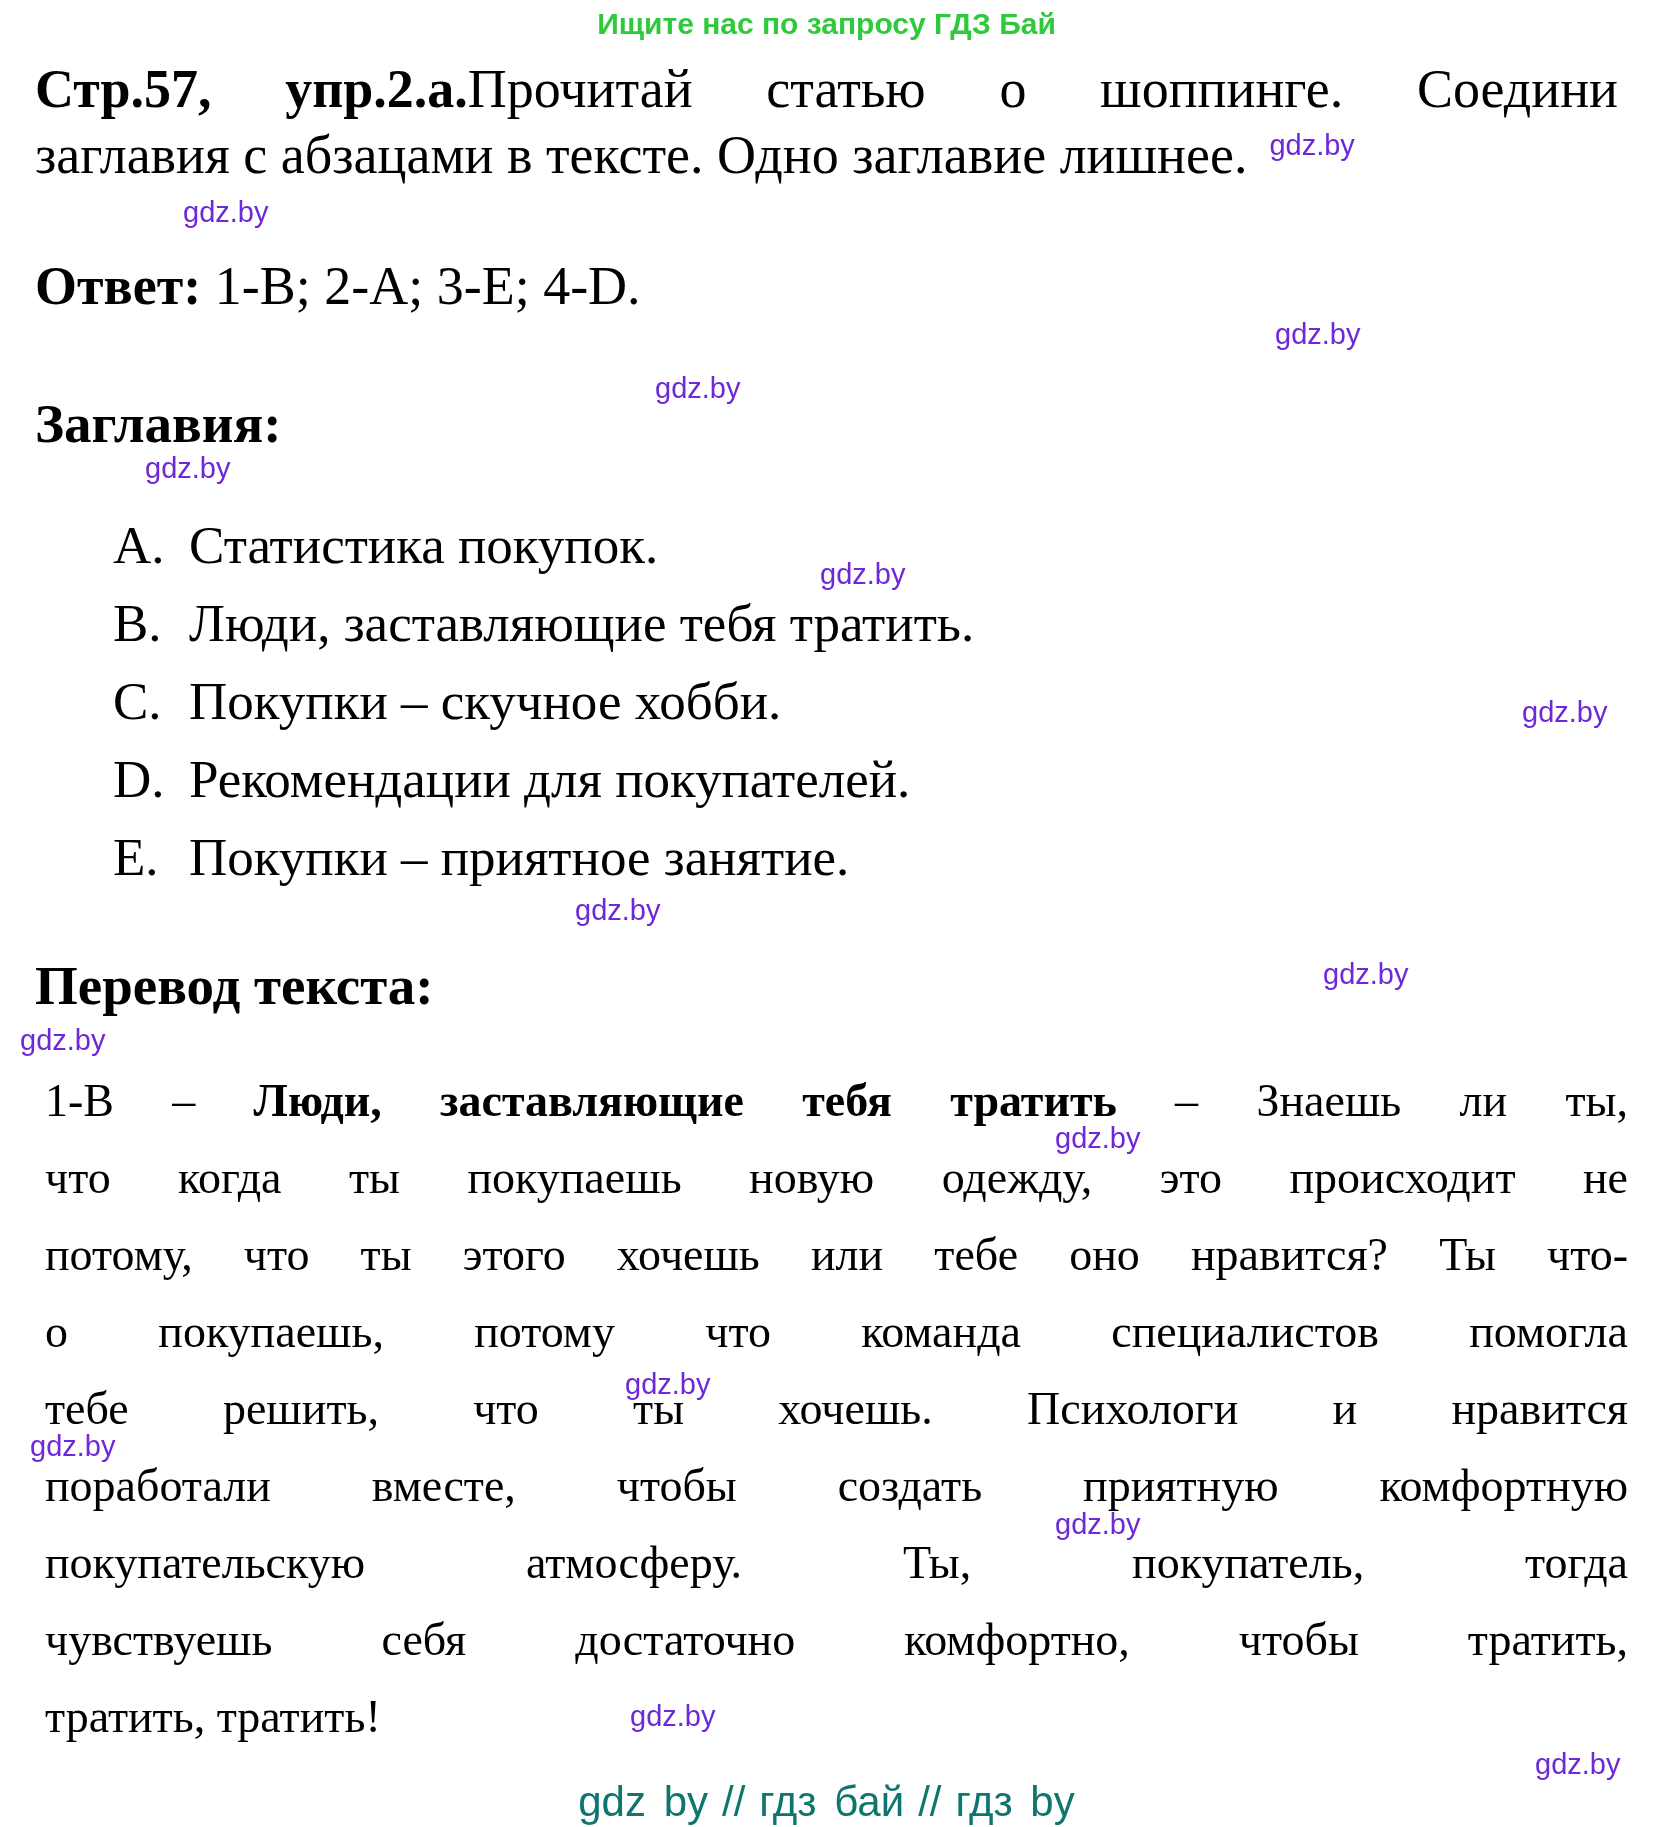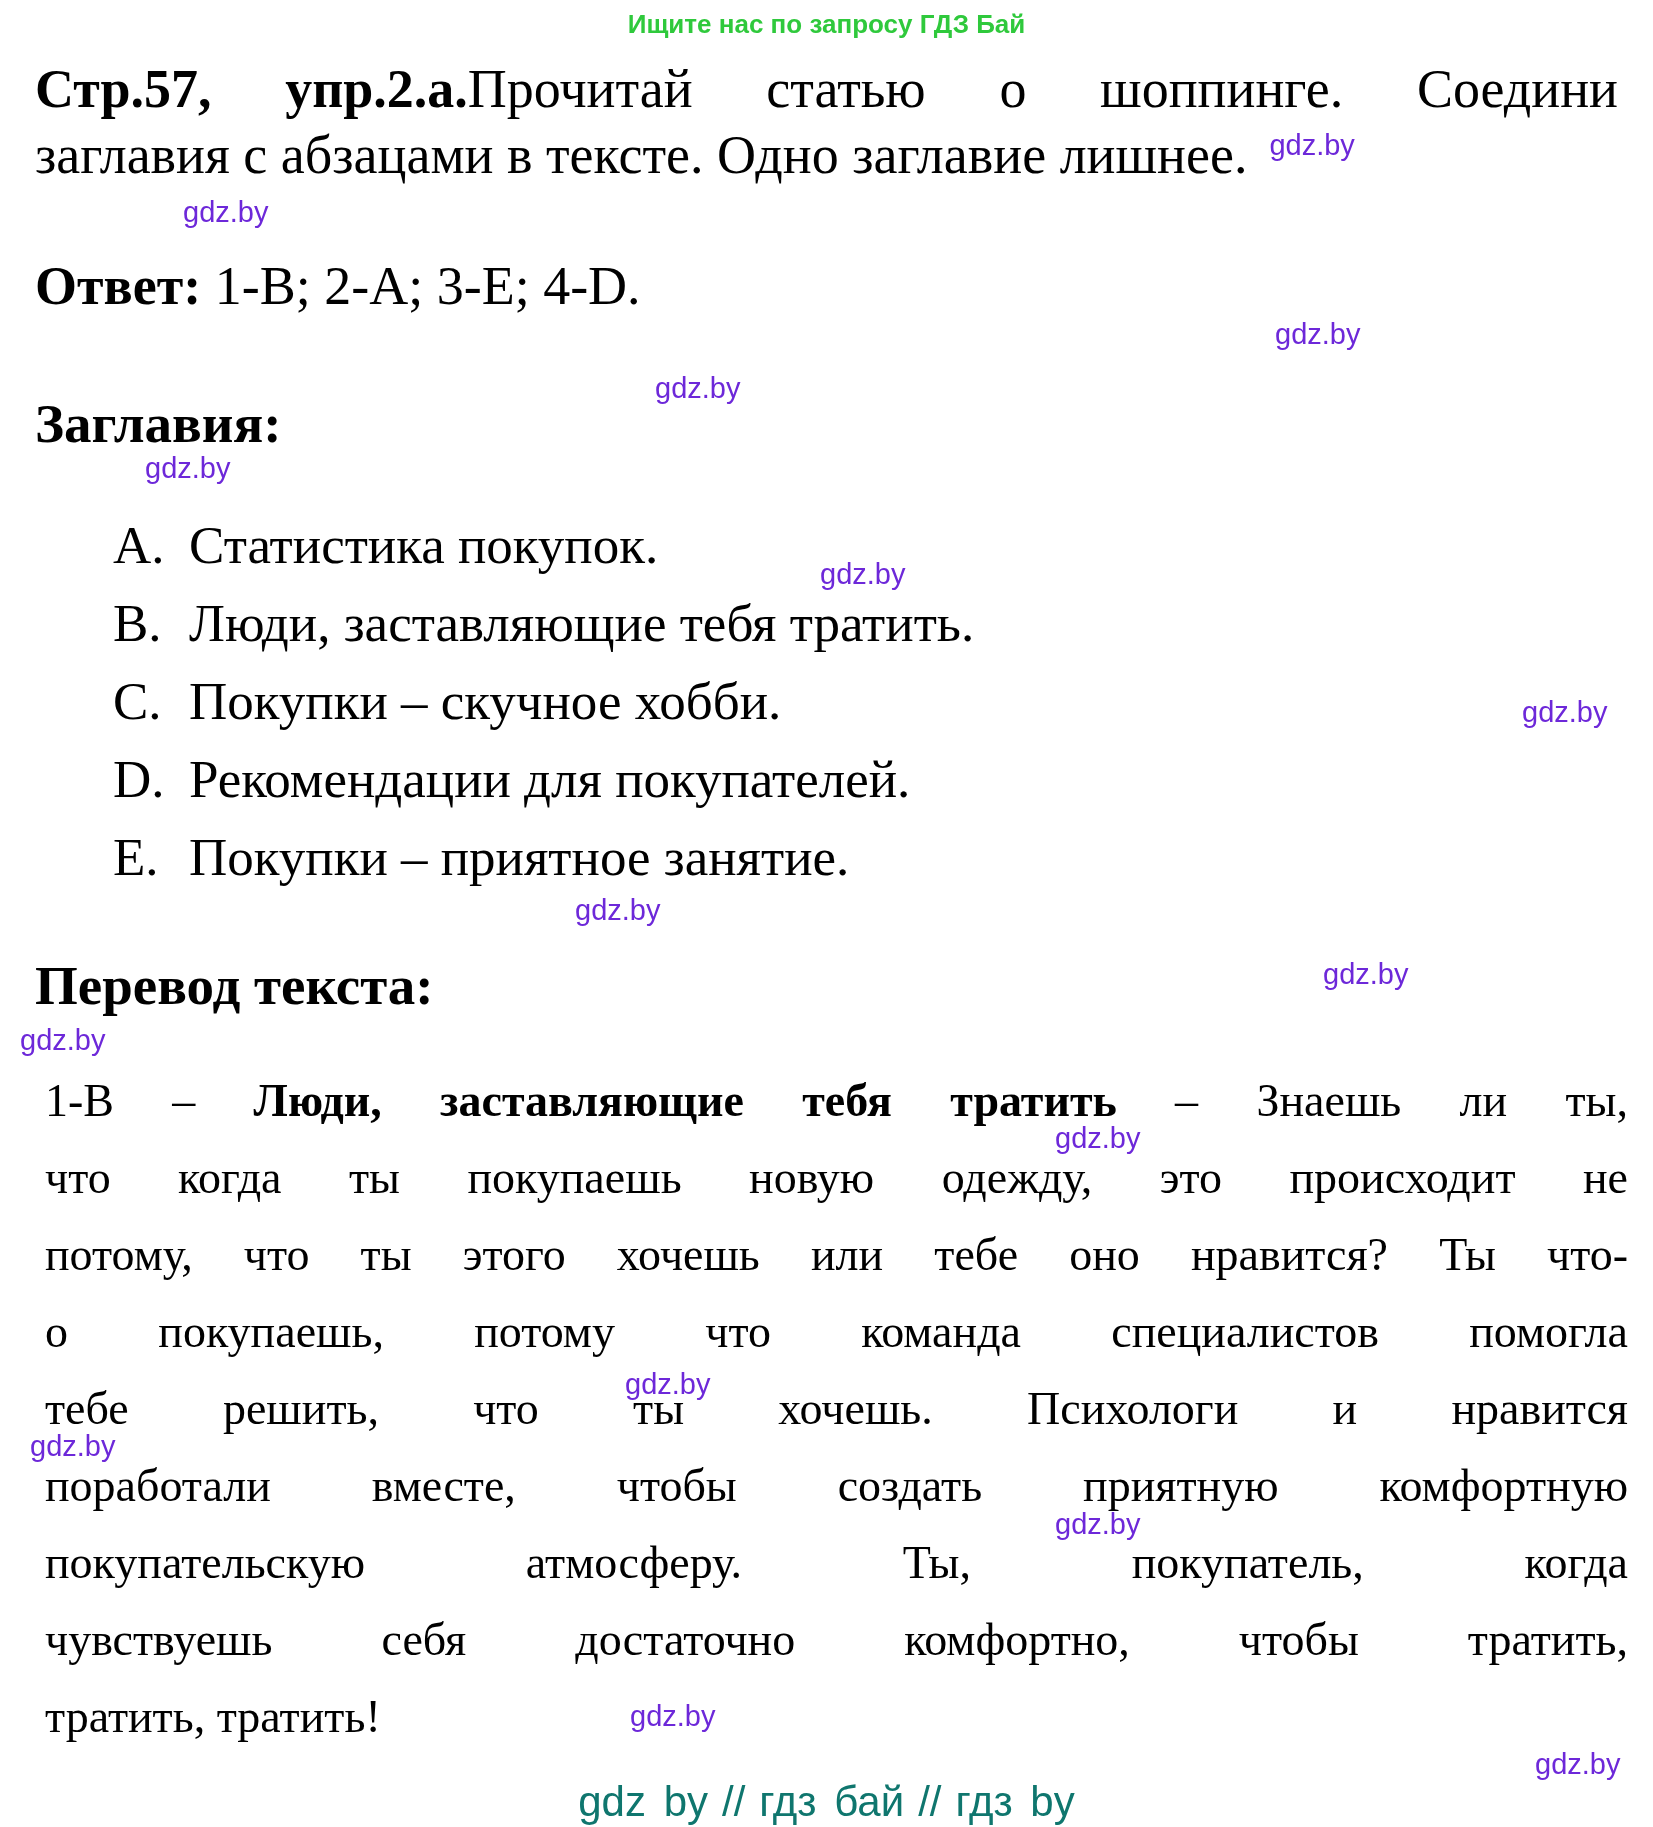--- a/index.html
+++ b/index.html
@@ -4,21 +4,21 @@
 <style>
   html,body { margin:0; padding:0; background:#ffffff; }
   .page {
     position:relative; width:1653px; height:1827px; background:#ffffff;
     font-family:"Liberation Serif", serif; color:#000; overflow:hidden;
   }
   
   .promo {
     position:absolute; top:6px; left:0; width:100%; text-align:center;
     font-family:"Liberation Sans", sans-serif; font-weight:bold;
-    font-size:26px; line-height:36px; color:#2fc93c;
+    font-size:30px; line-height:36px; color:#2fc93c;
   }
   
   .wm {
     font-family:"Liberation Sans", sans-serif; font-size:29px; color:#6d28d9;
     line-height:32px; white-space:nowrap;
   }
   .abs { position:absolute; }
   .w1  {left:183px;  top:196px;}
   .w2  {left:1275px; top:318px;}
   .w3  {left:655px;  top:372px;}
@@ -94,21 +94,21 @@
 
   <div class="sec-title" id="title-translation">Перевод текста:</div>
 
   <div class="paragraph">
     <div class="jline"><span>1-B – </span><span class="b">Люди, заставляющие тебя тратить</span><span> – Знаешь ли ты,</span></div>
     <div class="jline">что когда ты покупаешь новую одежду, это происходит не</div>
     <div class="jline">потому, что ты этого хочешь или тебе оно нравится? Ты что-</div>
     <div class="jline">о покупаешь, потому что команда специалистов помогла</div>
     <div class="jline">тебе решить, что ты хочешь. Психологи и нравится</div>
     <div class="jline">поработали вместе, чтобы создать приятную комфортную</div>
-    <div class="jline">покупательскую атмосферу. Ты, покупатель, когда</div>
+    <div class="jline">покупательскую атмосферу. Ты, покупатель, тогда</div>
     <div class="jline">чувствуешь себя достаточно комфортно, чтобы тратить,</div>
     <div class="last">тратить, тратить!</div>
   </div>
 
   <span class="wm abs w1">gdz.by</span>
   <span class="wm abs w2">gdz.by</span>
   <span class="wm abs w3">gdz.by</span>
   <span class="wm abs w4">gdz.by</span>
   <span class="wm abs w5">gdz.by</span>
   <span class="wm abs w6">gdz.by</span>

